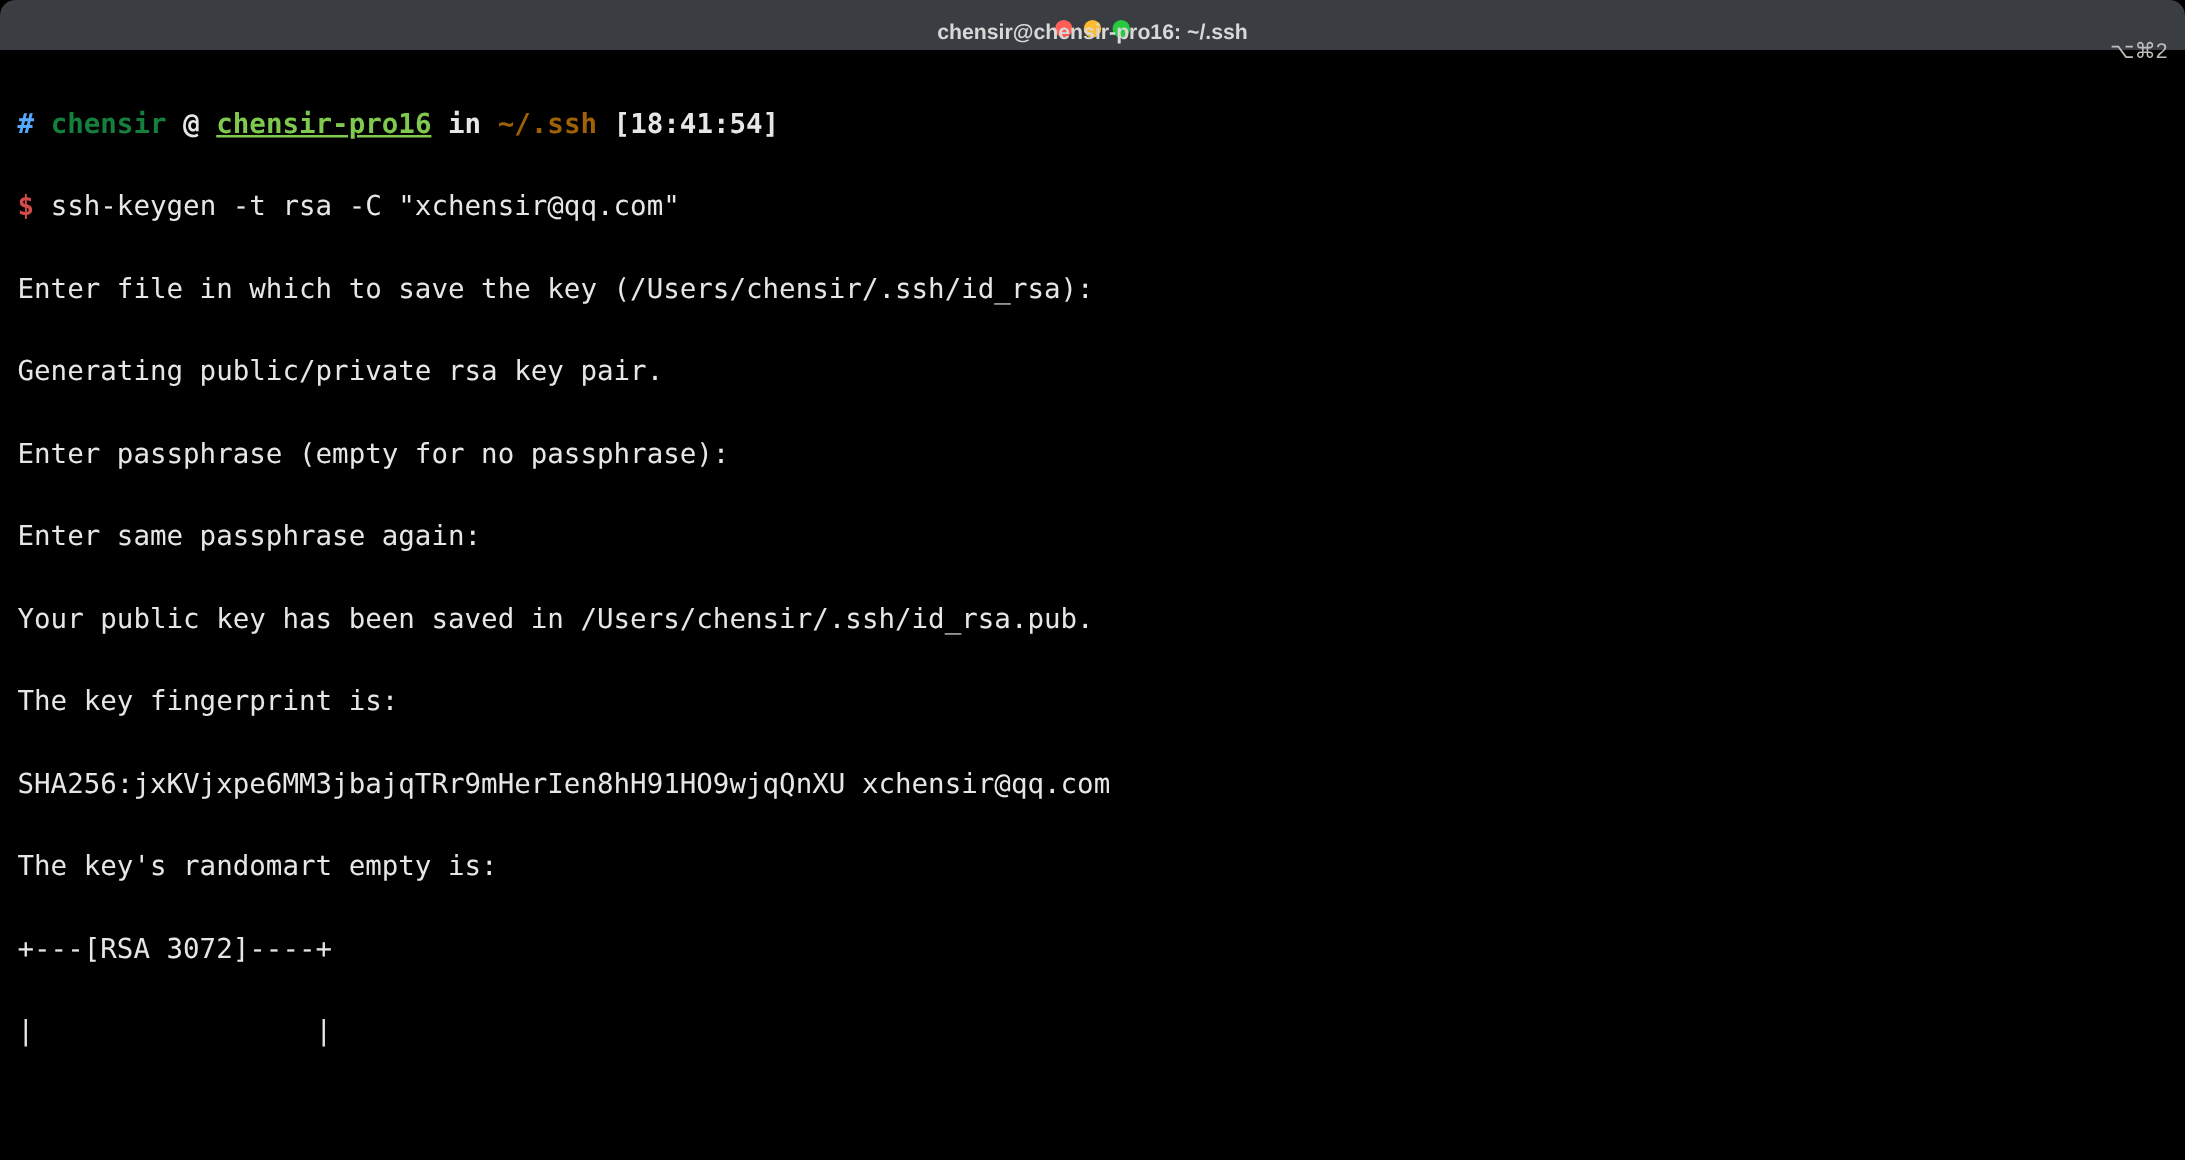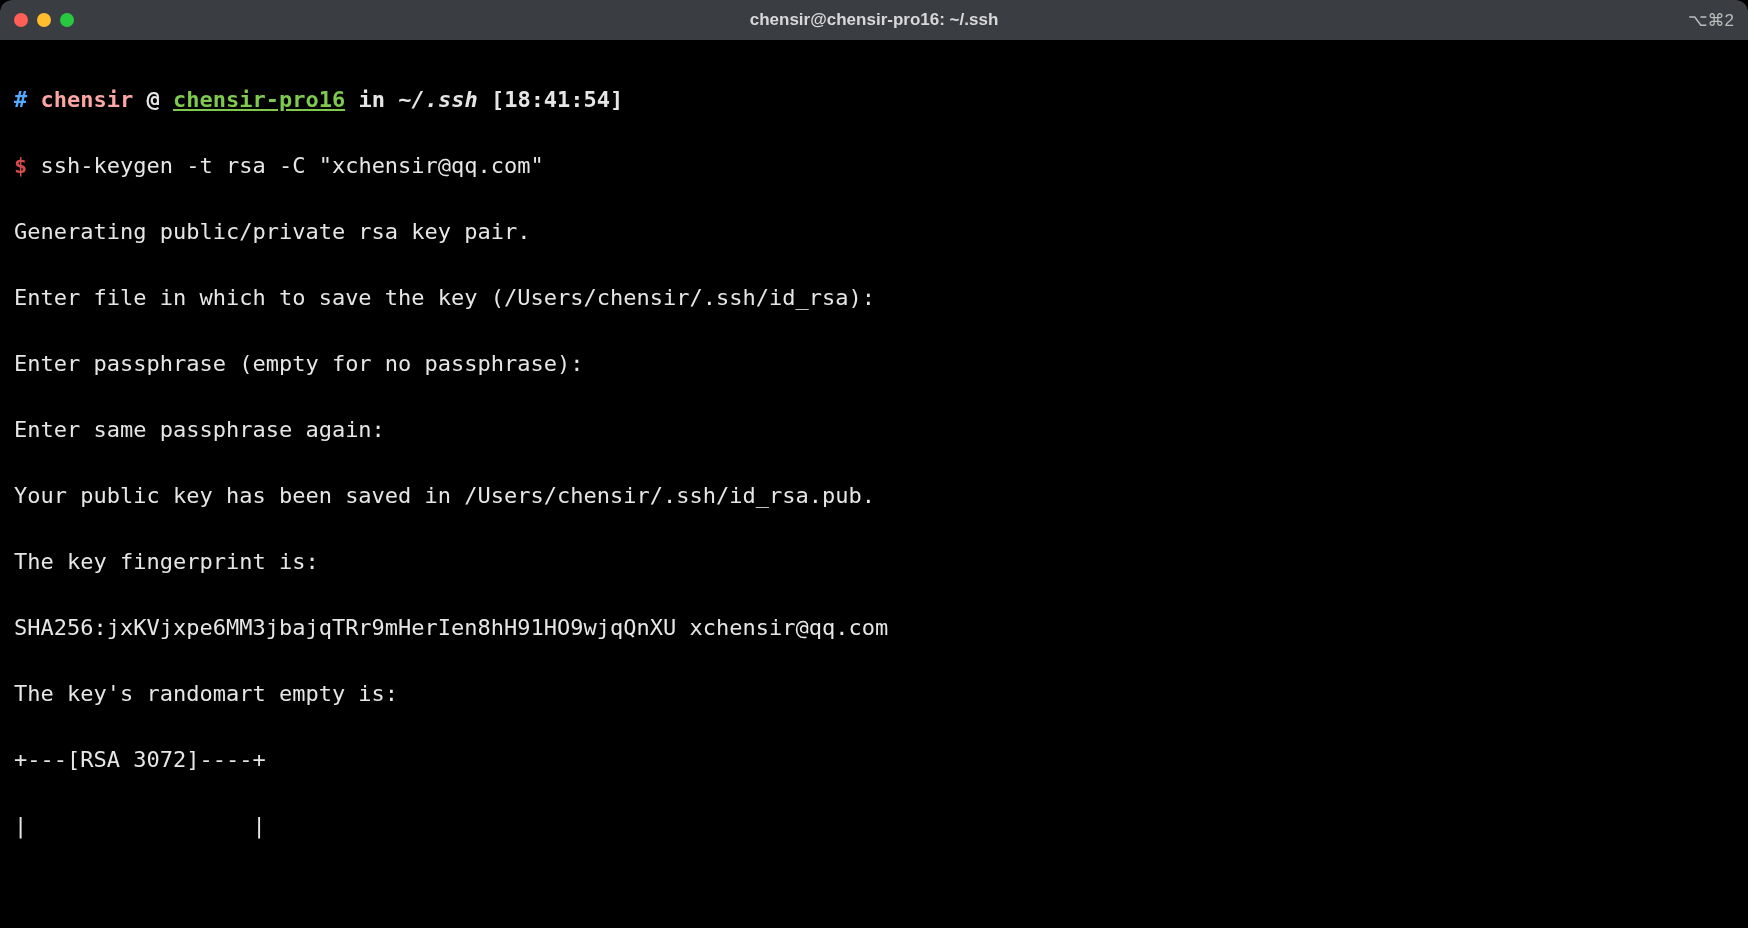--- a/index.html
+++ b/index.html
@@ -15,20 +15,21 @@
     }
     .titlebar {
       height: 40px;
       background: #3a3d42;
       display: flex;
       align-items: center;
       padding: 16px 14px;
       position: relative;
       border-top-left-radius: 12px;
       border-top-right-radius: 12px;
+      flex-direction: column;
     }
     .traffic-lights {
       display: flex;
       gap: 9px;
       align-items: center;
     }
     .tl {
       width: 14px;
       height: 14px;
       border-radius: 50%;
@@ -51,25 +52,25 @@
       font-size: 17px;
       font-family: -apple-system, BlinkMacSystemFont, "Segoe UI", sans-serif;
     }
     .terminal {
       padding: 10px 14px;
       line-height: 1.5;
       white-space: pre;
       font-variant-ligatures: none;
     }
     .c-hash   { color: #55aaff; font-weight: 600; }
-    .c-user   { color: #fca5a5; font-weight: 600; }
+    .c-user   { color: #15803d; font-weight: 600; }
     .c-at     { color: #e6e6e6; font-weight: 600; }
     .c-host   { color: #7ec94e; font-weight: 600; text-decoration: underline; }
     .c-in     { color: #e6e6e6; font-weight: 600; text-align: center; }
-    .c-path   { color: #e5e5e5; font-weight: 600; font-style: italic; }
+    .c-path   { color: #a16207; font-weight: 600; }
     .c-time   { color: #e6e6e6; font-weight: 600; }
     .c-dollar { color: #d24b4b; font-weight: 600; }
     .c-cmd    { color: #e6e6e6; }
     .c-out    { color: #e6e6e6; }
   </style>
 </head>
 <body>
 
 <div class="titlebar">
   <div class="traffic-lights">
@@ -77,22 +78,22 @@
     <div class="tl tl-min"></div>
     <div class="tl tl-max"></div>
   </div>
   <div class="title">chensir@chensir-pro16: ~/.ssh</div>
   <div class="right-info">⌥⌘2</div>
 </div>
 
 <div class="terminal">
 <div><span class="c-hash">#</span> <span class="c-user">chensir</span> <span class="c-at">@</span> <span class="c-host">chensir-pro16</span> <span class="c-in">in</span> <span class="c-path">~/.ssh</span> <span class="c-time">[18:41:54]</span></div>
 <div><span class="c-dollar">$</span> <span class="c-cmd">ssh-keygen -t rsa -C "xchensir@qq.com"</span></div>
+<div class="c-out">Enter file in which to save the key (/Users/chensir/.ssh/id_rsa):</div>
 <div class="c-out">Generating public/private rsa key pair.</div>
-<div class="c-out">Enter file in which to save the key (/Users/chensir/.ssh/id_rsa):</div>
 <div class="c-out">Enter passphrase (empty for no passphrase):</div>
 <div class="c-out">Enter same passphrase again:</div>
 <div class="c-out">Your public key has been saved in /Users/chensir/.ssh/id_rsa.pub.</div>
 <div class="c-out">The key fingerprint is:</div>
 <div class="c-out">SHA256:jxKVjxpe6MM3jbajqTRr9mHerIen8hH91HO9wjqQnXU xchensir@qq.com</div>
 <div class="c-out">The key's randomart empty is:</div>
 <div class="c-out">+---[RSA 3072]----+</div>
 <div class="c-out">|                 |</div>
 
 

